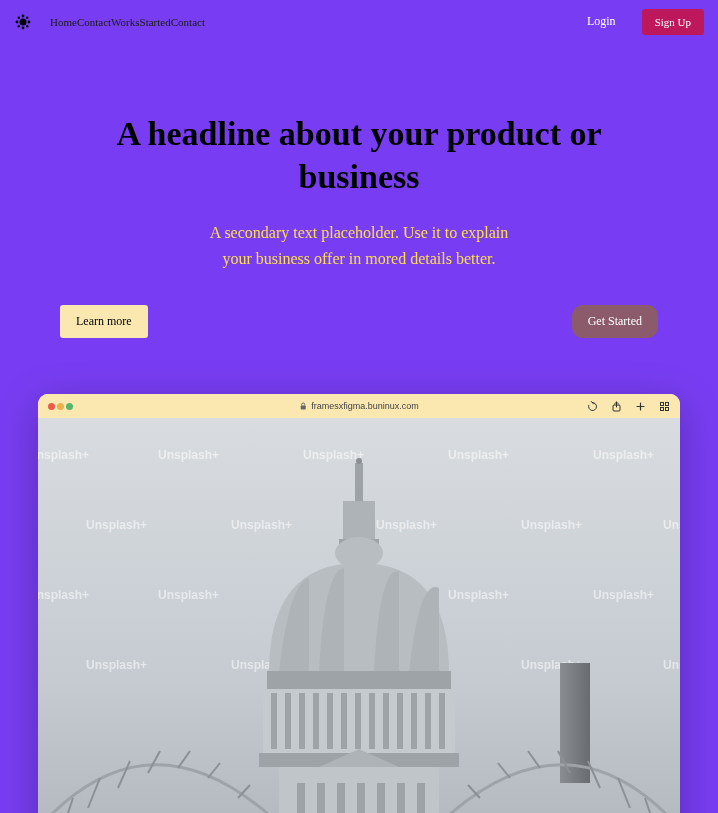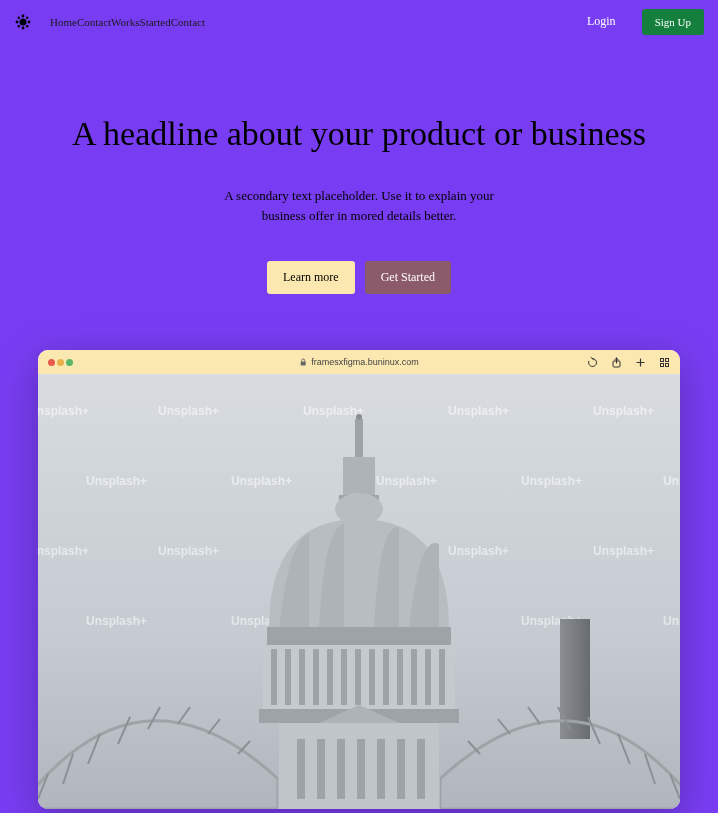--- a/index.html
+++ b/index.html
@@ -35,63 +35,63 @@
 .spacer { flex: 1; }
 .login {
   font-size: 12px;
   color: #fff;
   cursor: pointer;
   padding: 6px 8px;
 }
 .signup {
   font-size: 11px;
   color: #fff;
-  background: #15803d;
+  background: #be185d;
   padding: 7px 13px;
   border-radius: 3px;
   cursor: pointer;
 }
 .hero {
   text-align: center;
   padding: 70px 60px 30px;
 }
 .headline {
   font-size: 34px;
-  font-weight: normal;
+  font-weight: bold;
   color: #000;
   line-height: 1.25;
-  margin-bottom: 30px;
+  margin-bottom: 22px;
 }
 .subhead {
-  font-size: 13px;
-  color: #000000;
+  font-size: 16px;
+  color: #fde047;
   line-height: 1.6;
   max-width: 300px;
   margin: 0 auto 34px;
 }
 .cta-row {
   display: flex;
   gap: 10px;
-  justify-content: center;
+  justify-content: space-between;
 }
 .btn-primary {
   background: #FBE8B0;
   color: #000;
   font-size: 12px;
   padding: 9px 16px;
   border-radius: 3px;
   cursor: pointer;
   font-family: inherit;
 }
 .btn-secondary {
   background: #8B5A6B;
   color: #fff;
   font-size: 12px;
   padding: 9px 16px;
-  border-radius: 3px;
+  border-radius: 11px;
   cursor: pointer;
   font-family: inherit;
 }
 .browser {
   margin: 26px 38px 0;
   border-radius: 10px;
   overflow: hidden;
   box-shadow: 0 10px 40px rgba(0,0,0,0.25);
   background: #fff;
 }

